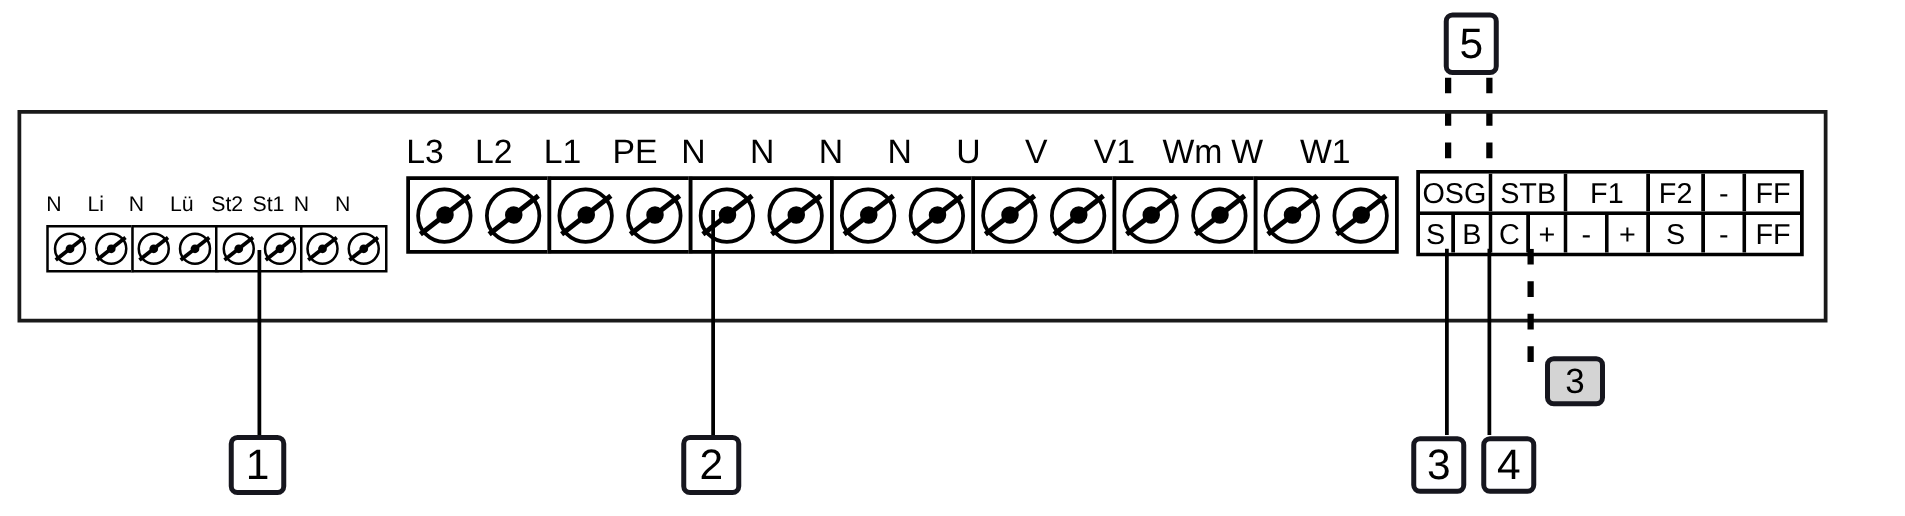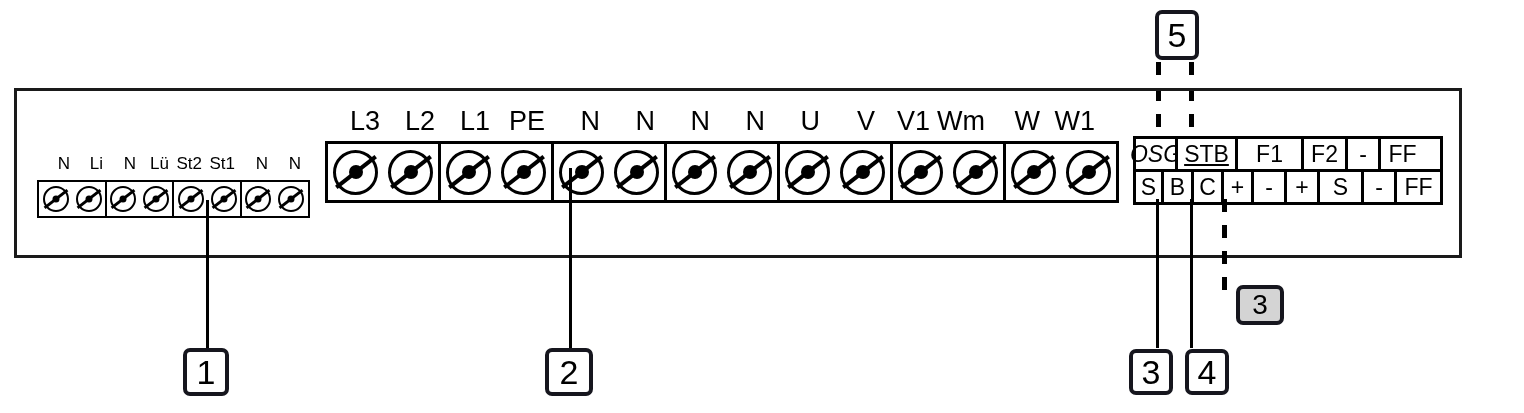--- a/index.html
+++ b/index.html
@@ -96,21 +96,21 @@
   #left-strip .tgroup { border-width: 2.5px; }
   #left-strip .tgroup + .tgroup { margin-left: -2.5px; }
 
   
   .labelrow {
     position: absolute;
     display: flex;
     color: #000;
   }
   .labelrow .lab {
-    text-align: right;
+    text-align: left;
     white-space: nowrap;
   }
   #main-labels { left: 325px; top: 108px; }
   #main-labels .lab { width: 55px; font-size: 27px; line-height: 27px; }
   #left-labels { left: 37px; top: 155px; }
   #left-labels .lab { width: 33px; font-size: 17px; line-height: 17px; }
 
   
   #conn-block {
     position: absolute;
@@ -375,22 +375,22 @@
     </div>
   </div>
 
   <div class="vline" style="left:569px; top:168px; height:182px;"></div>
   <div class="callout" id="co2" style="left:545px; top:348px; width:48px; height:48px;">
     <span>2</span>
   </div>
 
   <div id="conn-block">
     <div class="crow top">
-      <div class="ccell" style="width:42px;font-style:italic;">OSG</div>
-      <div class="ccell" style="width:60px;text-decoration:underline;">STB</div>
+      <div class="ccell" style="width:58px;">OSG</div>
+      <div class="ccell" style="width:60px;">STB</div>
       <div class="ccell" style="width:66px;">F1</div>
       <div class="ccell" style="width:44px;text-align:right;">F2</div>
       <div class="ccell" style="width:33px;">-</div>
       <div class="ccell" style="width:43px;">FF</div>
     </div>
     <div class="crow">
       <div class="ccell" style="width:28px;">S</div>
       <div class="ccell" style="width:30px;">B</div>
       <div class="ccell" style="width:30px;">C</div>
       <div class="ccell" style="width:30px;">+</div>

